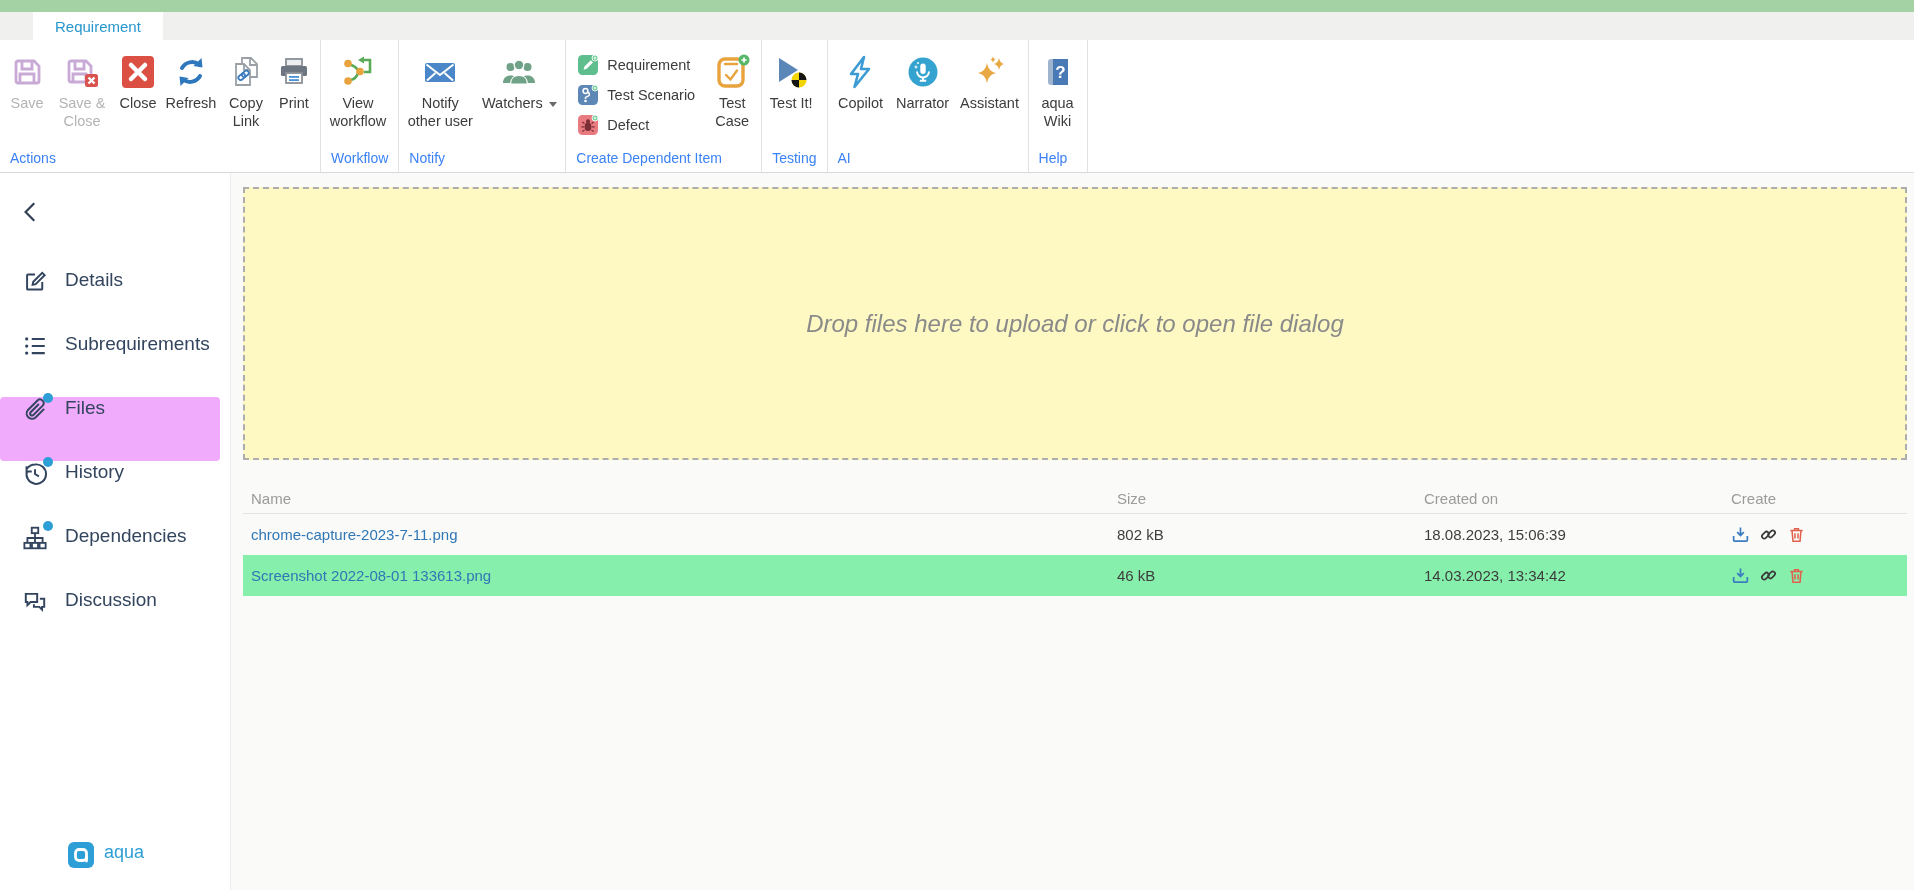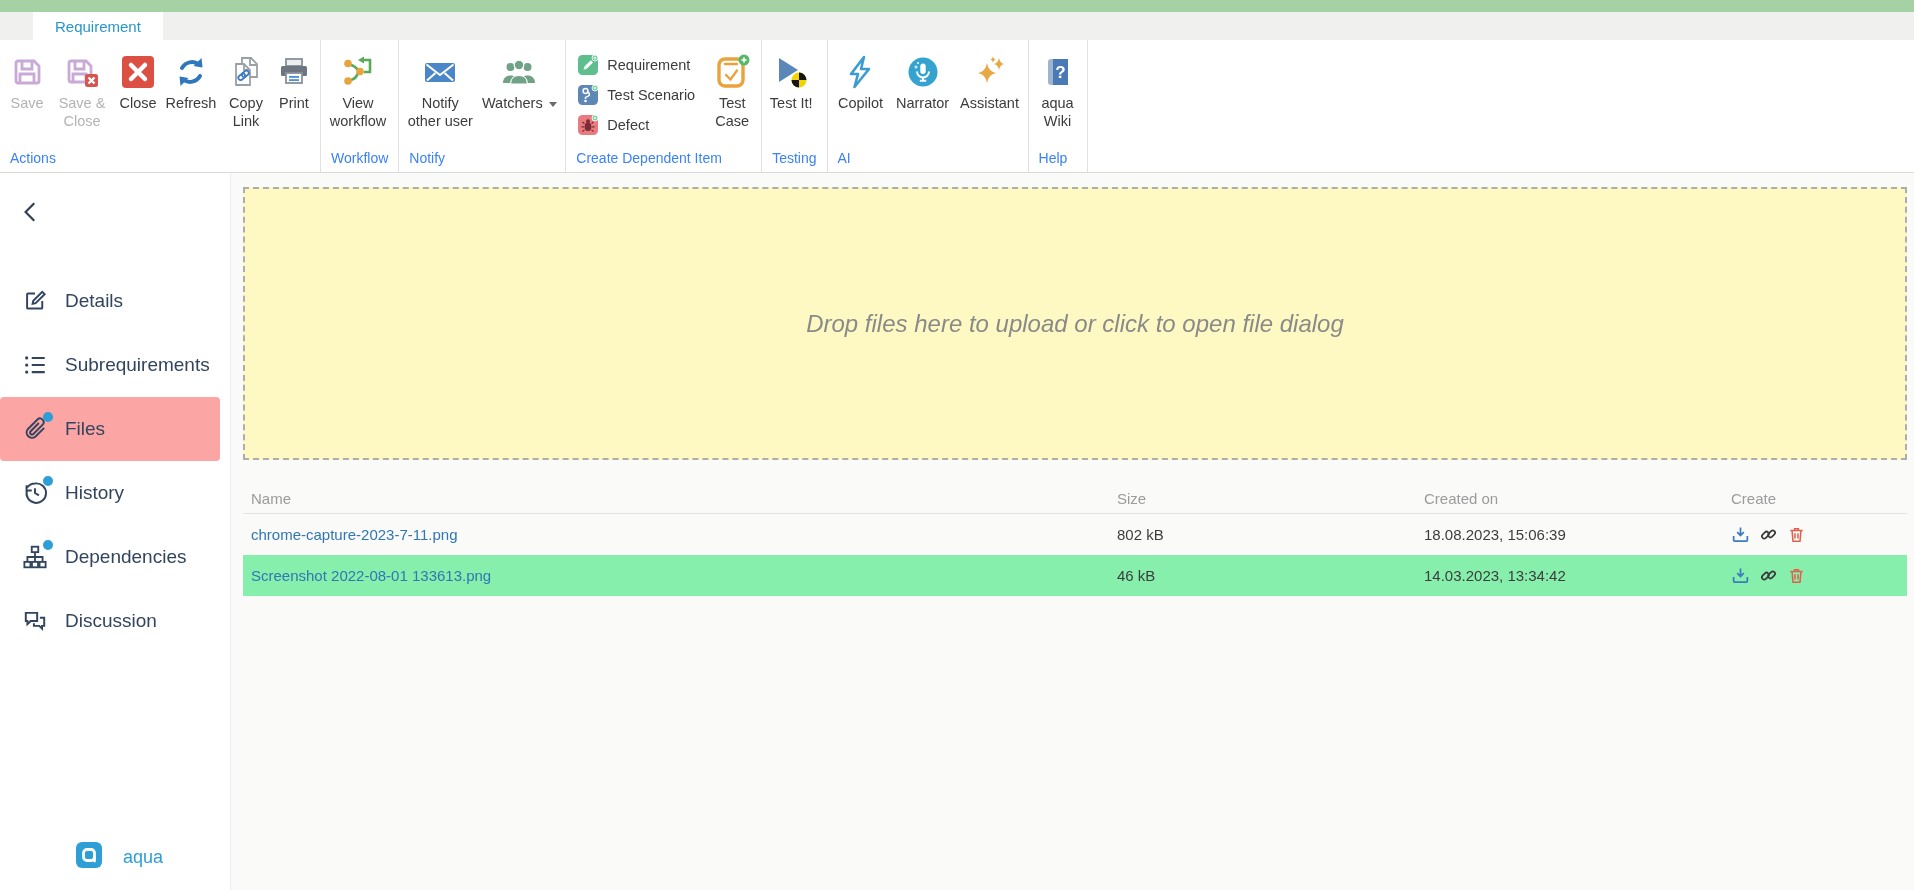--- a/index.html
+++ b/index.html
@@ -36,27 +36,27 @@
   .dep-item .dic { width:20px; height:20px; position:relative; }
   .dep-item .dic svg { overflow:visible; }
 
   
   .content { display:flex; height:717px; }
 
   
   .sidebar { width:231px; background:#ffffff; border-right:1px solid #ececec; position:relative; flex:none; }
   .back-btn { margin:26px 0 0 18px; width:26px; height:26px; cursor:pointer; }
   .side-nav { margin-top:44px; }
-  .side-item { height:64px; display:flex; align-items:center; gap:17px; padding-left:22px;
+  .side-item { height:64px; display:flex; gap:17px; padding-left:22px;
     color:#33455e; font-size:19px; cursor:pointer; width:calc(100% - 10px); border-radius:4px; }
-  .side-item.active { background:#fca5a5; }
+  .side-item.active { background:#f0abfc; }
   .side-ic { width:26px; height:26px; position:relative; flex:none; }
   .dot { position:absolute; top:-4px; right:-5px; width:10px; height:10px;
     border-radius:50%; background:#2d9ed6; }
-  .brand { position:absolute; bottom:22px; left:76px; display:flex; align-items:flex-end; gap:21px; cursor:pointer; }
+  .brand { position:absolute; bottom:22px; left:68px; display:flex; align-items:flex-start; gap:10px; cursor:pointer; }
   .brand-text { color:#2d9ed6; font-size:18px; }
 
   
   .main { flex:1; background:#fafaf9; padding:14px 7px 0 12px; }
   .dropzone { height:273px; border:2px dashed #adadad; background:#fef9c3;
     display:flex; align-items:center; justify-content:center; cursor:pointer; }
   .dropzone-text { font-style:italic; color:#8a8a8a; font-size:24px; }
 
   .files-table { margin-top:24px; }
   .t-head, .t-row { display:grid; grid-template-columns:838px 279px 279px 1fr;

